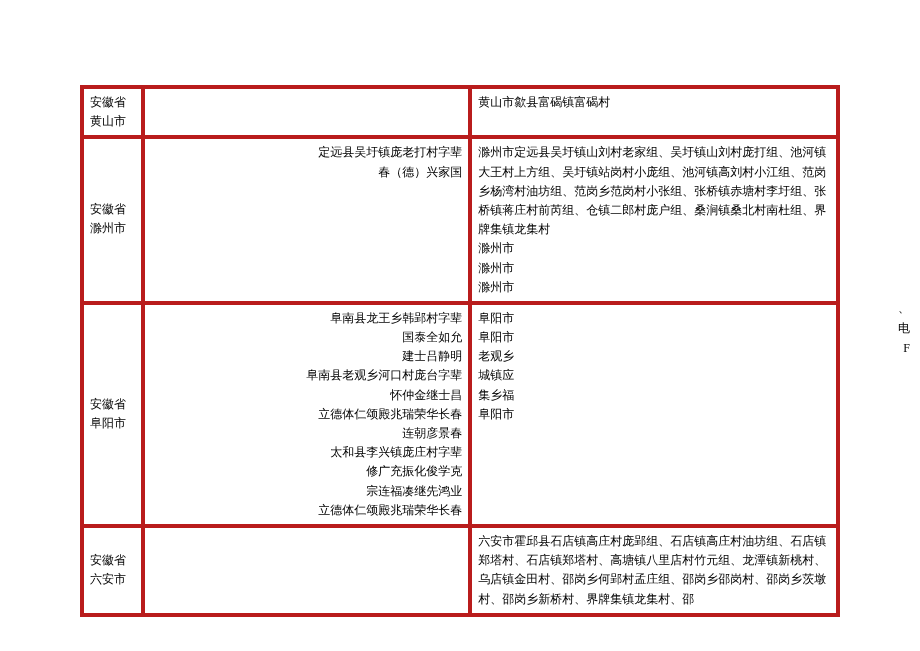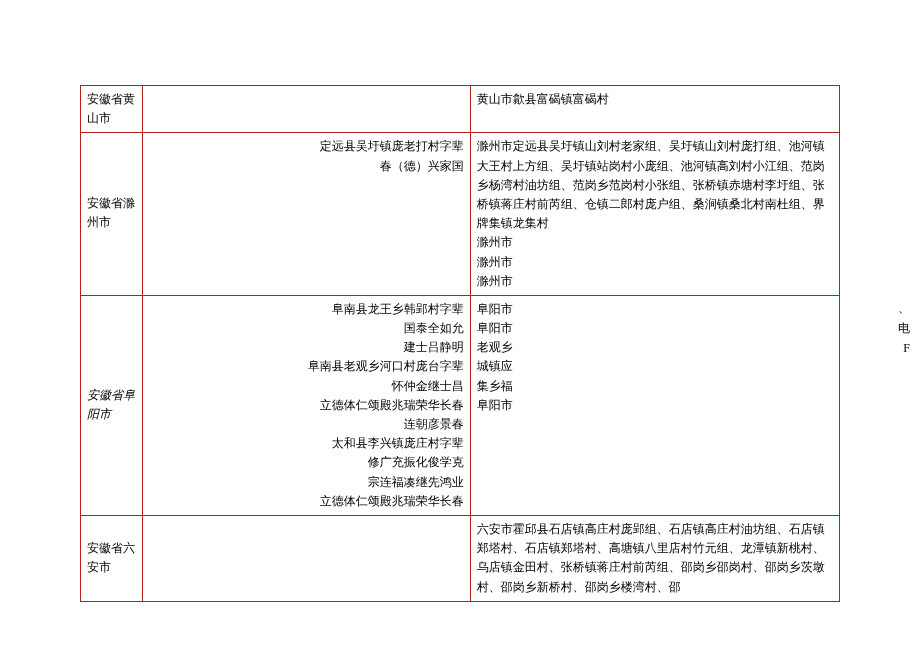--- a/index.html
+++ b/index.html
@@ -16,21 +16,21 @@
   }
   .page {
     padding: 85px 80px 40px 80px;
   }
   table {
     border-collapse: collapse;
     width: 100%;
     table-layout: fixed;
   }
   td {
-    border: 1px solid #b91c1c;
+    border: 4px solid #b91c1c;
     padding: 4px 6px;
     vertical-align: top;
     line-height: 1.6;
     word-break: break-all;
   }
   col.c1 { width: 60px; }
   col.c2 { width: 320px; }
   col.c3 { width: 360px; }
   .center-line {
     text-align: right;
@@ -75,21 +75,21 @@
             <span class="center-line">春（德）兴家国</span>
           </td>
           <td>
             <div>滁州市定远县吴圩镇山刘村老家组、吴圩镇山刘村庞打组、池河镇大王村上方组、吴圩镇站岗村小庞组、池河镇高刘村小江组、范岗乡杨湾村油坊组、范岗乡范岗村小张组、张桥镇赤塘村李圩组、张桥镇蒋庄村前芮组、仓镇二郎村庞户组、桑涧镇桑北村南杜组、界牌集镇龙集村</div>
             <div>滁州市</div>
             <div>滁州市</div>
             <div>滁州市</div>
           </td>
         </tr>
         <tr>
-          <td style="vertical-align: middle; font-style: italic;"><span>安徽省阜阳市</span></td>
+          <td style="vertical-align: middle;"><span>安徽省阜阳市</span></td>
           <td>
             <span class="left-line">阜南县龙王乡韩郢村字辈</span>
             <span class="center-line">国泰全如允</span>
             <span class="center-line">建士吕静明</span>
             <span class="left-line">阜南县老观乡河口村庞台字辈</span>
             <span class="center-line">怀仲金继士昌</span>
             <span class="left-line">立德体仁颂殿兆瑞荣华长春</span>
             <span class="center-line">连朝彦景春</span>
             <span class="left-line">太和县李兴镇庞庄村字辈</span>
             <span class="center-line">修广充振化俊学克</span>
@@ -102,21 +102,21 @@
             <div>老观乡</div>
             <div>城镇应</div>
             <div>集乡福</div>
             <div>阜阳市</div>
           </td>
         </tr>
         <tr>
           <td style="vertical-align: middle;"><span>安徽省六安市</span></td>
           <td></td>
           <td>
-            <div>六安市霍邱县石店镇高庄村庞郢组、石店镇高庄村油坊组、石店镇郑塔村、石店镇郑塔村、高塘镇八里店村竹元组、龙潭镇新桃村、乌店镇金田村、张桥镇蒋庄村前芮组、邵岗乡邵岗村、邵岗乡茨墩村、邵岗乡新桥村、邵岗乡楼湾村、邵</div>
+            <div>六安市霍邱县石店镇高庄村庞郢组、石店镇高庄村油坊组、石店镇郑塔村、石店镇郑塔村、高塘镇八里店村竹元组、龙潭镇新桃村、乌店镇金田村、邵岗乡何郢村孟庄组、邵岗乡邵岗村、邵岗乡茨墩村、邵岗乡新桥村、界牌集镇龙集村、邵</div>
           </td>
         </tr>
       </tbody>
   </table>
 </div>
 
 <div class="floaters">
   <div>、</div>
   <div>电</div>
   <div>F</div>

